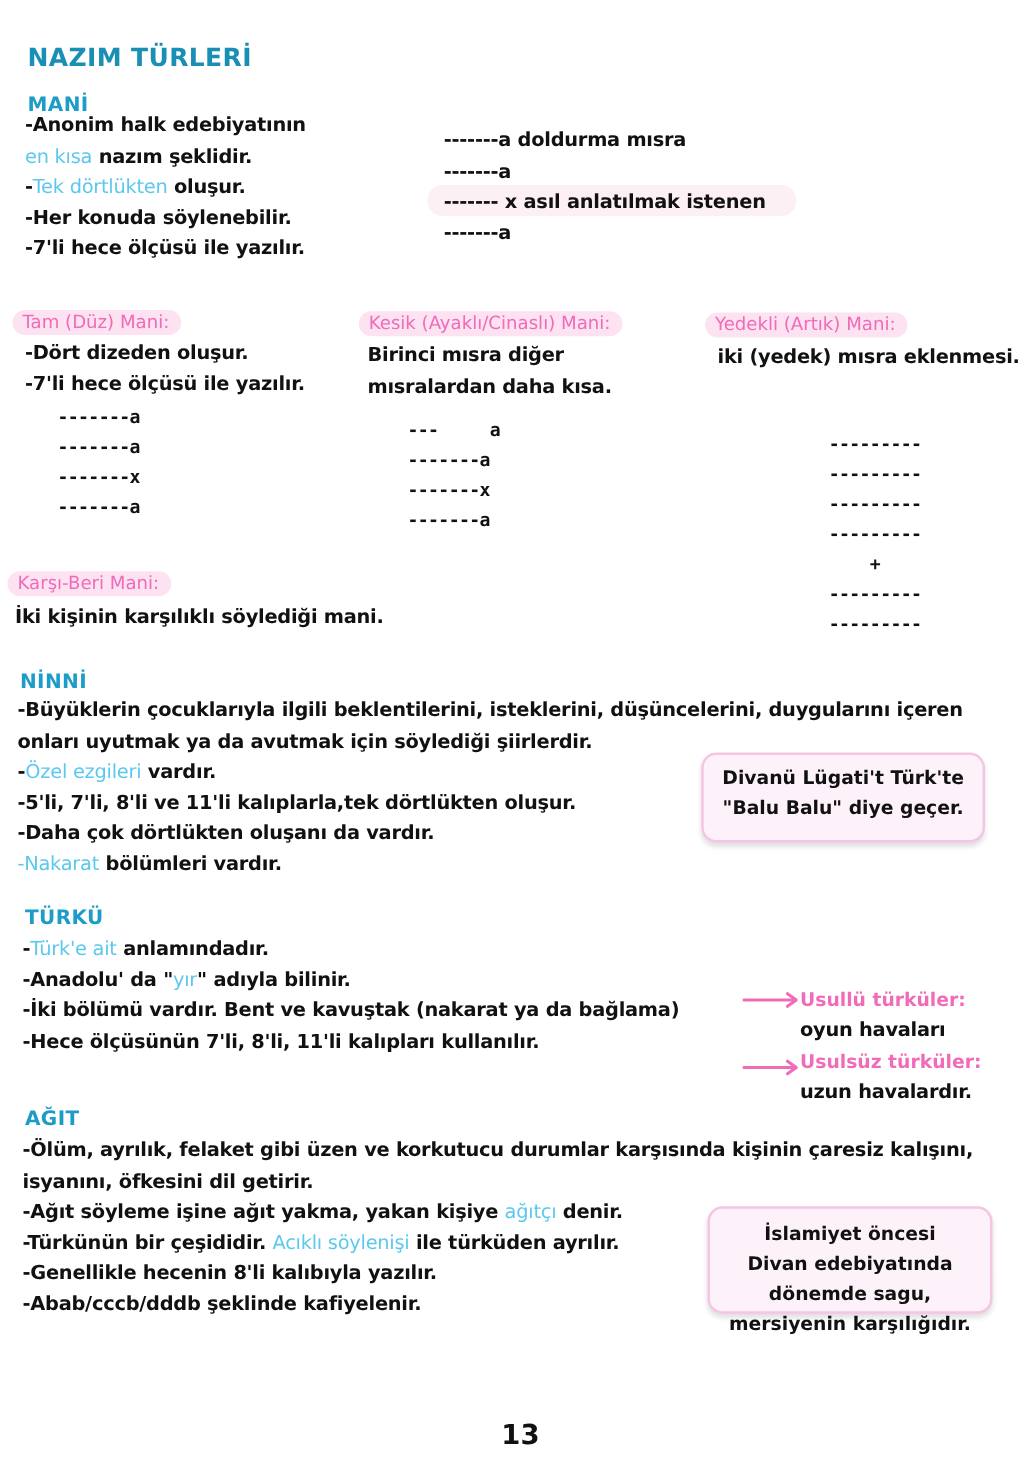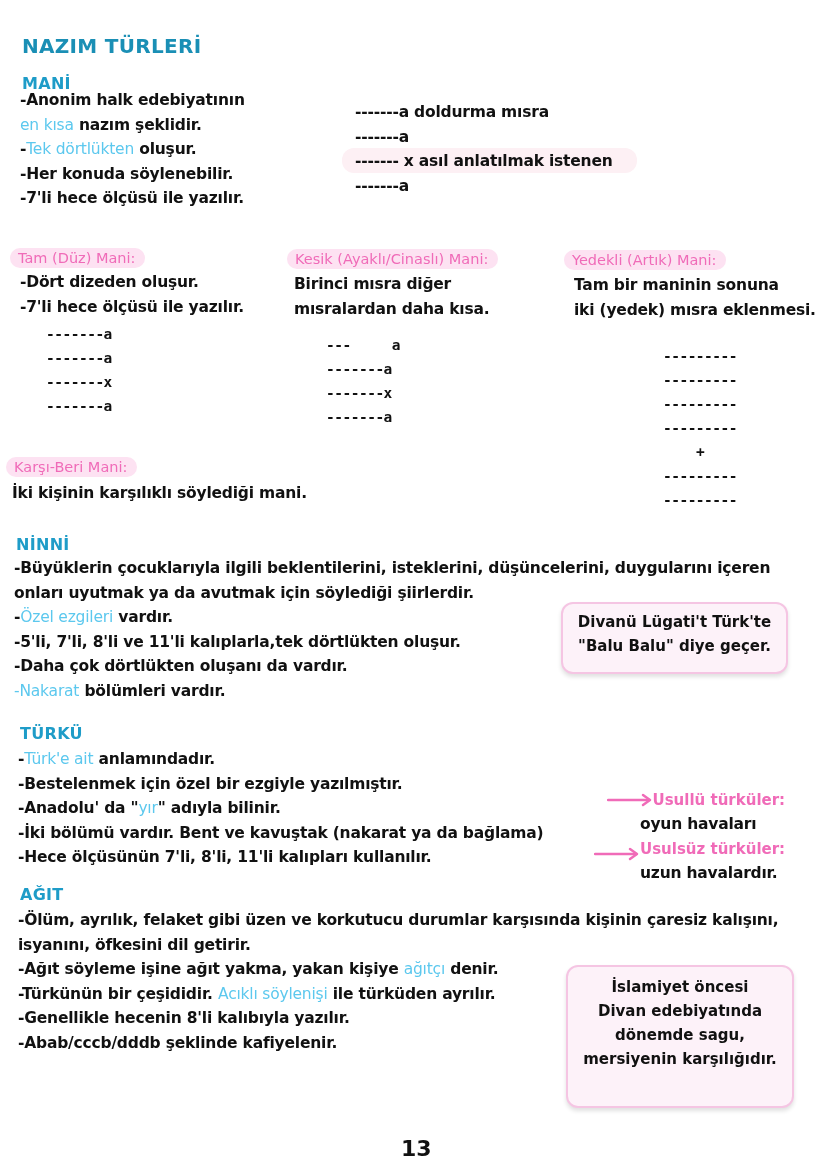--- a/index.html
+++ b/index.html
@@ -58,21 +58,20 @@
 </div>
 <div class="abs" style="left:326px; top:333px;">
   <div class="mono">---     a</div>
   <div class="mono">-------a</div>
   <div class="mono">-------x</div>
   <div class="mono">-------a</div>
 </div>
 
 <div class="abs pill" style="left:564px; top:250px;">Yedekli (Artık) Mani:</div>
 <div class="abs" style="left:574px; top:273px;">
-  <div class="line">Tam bir maninin sonuna</div>
   <div class="line">iki (yedek) mısra eklenmesi.</div>
 </div>
 <div class="abs" style="left:660px; top:344px; width:80px; text-align:center;">
   <div class="mono">---------</div>
   <div class="mono">---------</div>
   <div class="mono">---------</div>
   <div class="mono">---------</div>
   <div class="mono">+</div>
   <div class="mono">---------</div>
   <div class="mono">---------</div>
@@ -91,28 +90,27 @@
   <div class="line"><span></span><span class="hl">-Nakarat</span><span> bölümleri vardır.</span></div>
 </div>
 <div class="abs note" style="left:561px; top:602px; width:227px; height:72px; padding-top:6px;">
   <div>Divanü Lügati't Türk'te</div>
   <div>"Balu Balu" diye geçer.</div>
 </div>
 
 <div class="abs h-sec" style="left:20px; top:724px;">TÜRKÜ</div>
 <div class="abs" style="left:18px; top:747px;">
   <div class="line"><span>-</span><span class="hl">Türk'e ait</span><span> anlamındadır.</span></div>
-  <div class="line"><span></span><span class="hl"></span><span>-Bestelenmek için özel bir ezgiyle yazılmıştır.</span></div>
   <div class="line"><span>-Anadolu' da "</span><span class="hl">yır</span><span>" adıyla bilinir.</span></div>
   <div class="line"><span></span><span class="hl"></span><span>-İki bölümü vardır. Bent ve kavuştak (nakarat ya da bağlama)</span></div>
   <div class="line"><span></span><span class="hl"></span><span>-Hece ölçüsünün 7'li, 8'li, 11'li kalıpları kullanılır.</span></div>
 </div>
 
 <div class="abs" style="left:594px; top:788px;">
-  <div style="display:flex; align-items:center;justify-content:flex-end;">
+  <div style="display:flex; align-items:center;">
     <svg width="46" height="14" viewBox="0 0 46 14">
         <line x1="1" y1="7" x2="42" y2="7" stroke="#f06bb8" stroke-width="2.5" stroke-linecap="round"></line>
         <polyline points="36,2 43,7 36,12" fill="none" stroke="#f06bb8" stroke-width="2.5" stroke-linecap="round" stroke-linejoin="round"></polyline>
       </svg>
     <span class="arrow-label">Usullü türküler:</span>
   </div>
   <div class="line" style="margin-left:46px;">oyun havaları</div>
   <div style="display:flex; align-items:flex-end;">
     <svg width="46" height="14" viewBox="0 0 46 14">
         <line x1="1" y1="7" x2="42" y2="7" stroke="#f06bb8" stroke-width="2.5" stroke-linecap="round"></line>
@@ -125,20 +123,20 @@
 
 <div class="abs h-sec" style="left:20px; top:885px;">AĞIT</div>
 <div class="abs" style="left:18px; top:908px;">
   <div class="line"><span></span><span class="hl"></span><span>-Ölüm, ayrılık, felaket gibi üzen ve korkutucu durumlar karşısında kişinin çaresiz kalışını,</span></div>
   <div class="line"><span></span><span class="hl"></span><span>isyanını, öfkesini dil getirir.</span></div>
   <div class="line"><span>-Ağıt söyleme işine ağıt yakma, yakan kişiye </span><span class="hl">ağıtçı</span><span> denir.</span></div>
   <div class="line"><span>-Türkünün bir çeşididir. </span><span class="hl">Acıklı söylenişi</span><span> ile türküden ayrılır.</span></div>
   <div class="line"><span></span><span class="hl"></span><span>-Genellikle hecenin 8'li kalıbıyla yazılır.</span></div>
   <div class="line"><span></span><span class="hl"></span><span>-Abab/cccb/dddb şeklinde kafiyelenir.</span></div>
 </div>
-<div class="abs note" style="left:566px; top:965px; width:228px; height:143px; padding-top:8px;">
+<div class="abs note" style="left:566px; top:965px; width:228px; height:86px; padding-top:8px;">
   <div>İslamiyet öncesi</div>
   <div>Divan edebiyatında</div>
   <div>dönemde sagu,</div>
   <div>mersiyenin karşılığıdır.</div>
 </div>
 
 <div class="abs page-num" style="left:401px; top:1136px;">13</div>
 
 </body></html>

